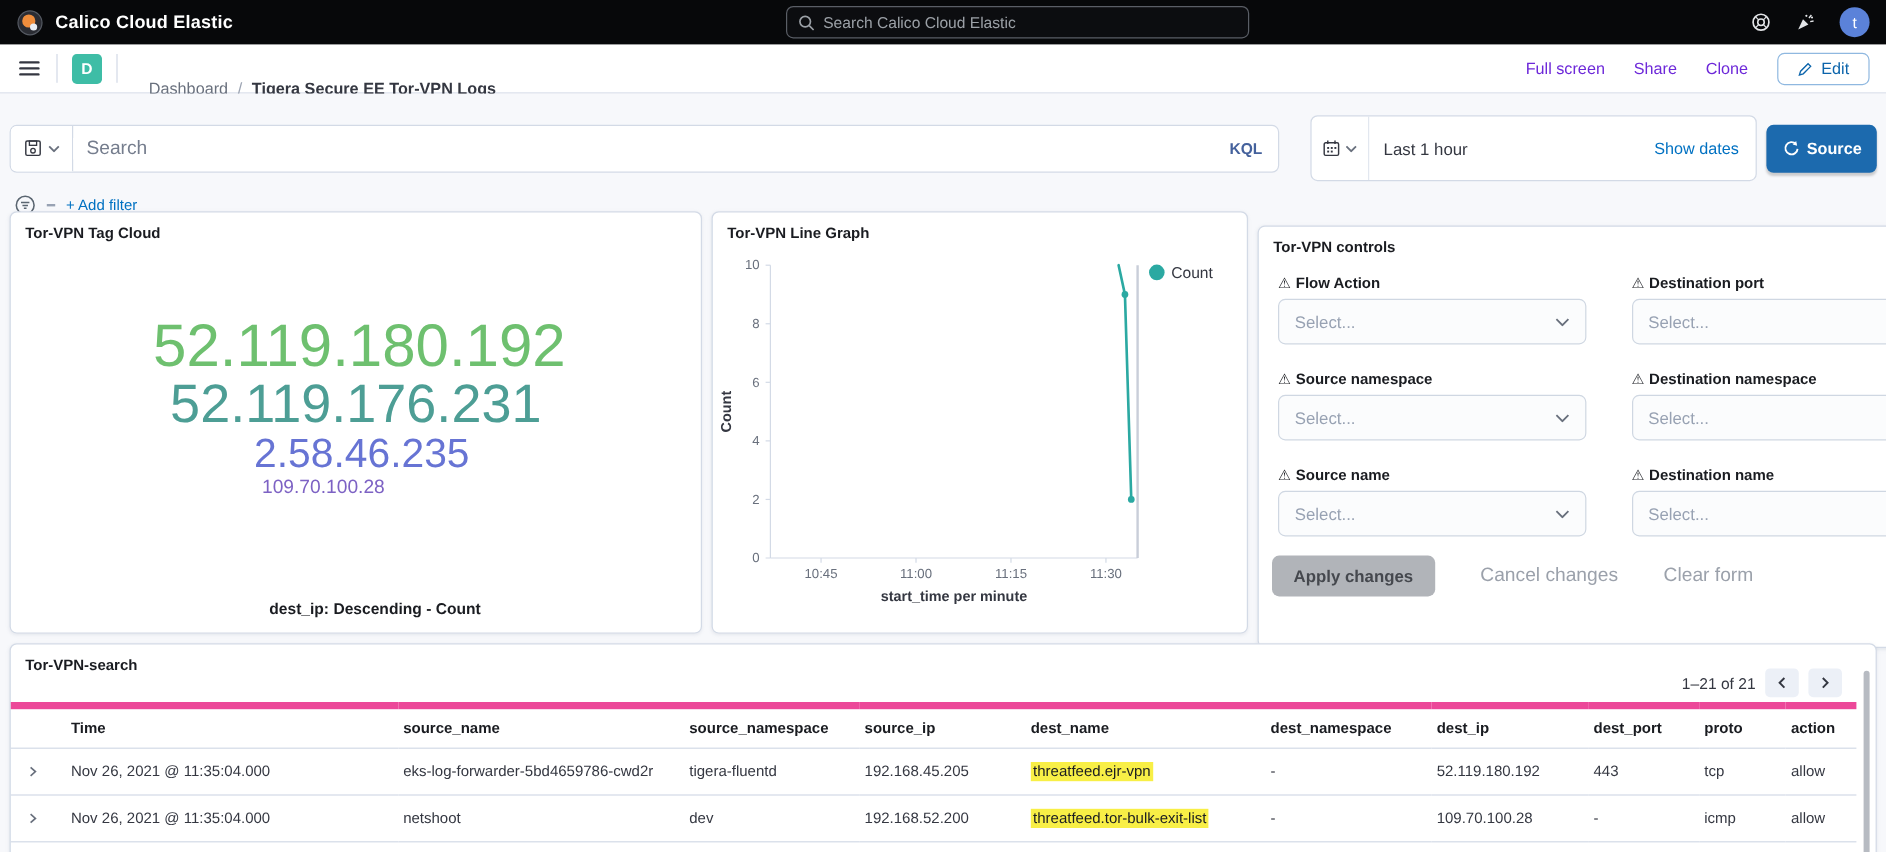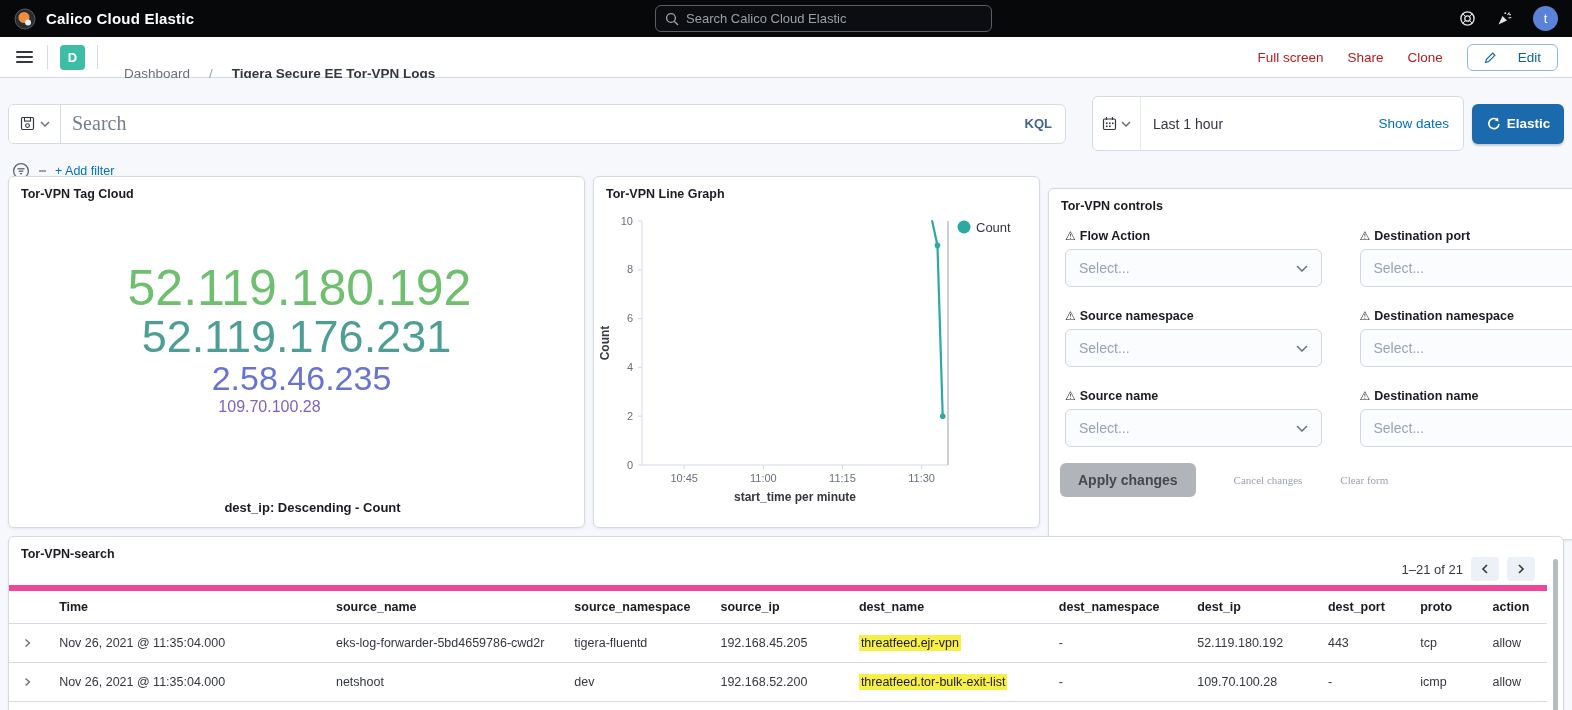--- a/index.html
+++ b/index.html
@@ -2,54 +2,54 @@
 <html><head>
 <meta charset="utf-8">
 <style>
   * { margin:0; padding:0; box-sizing:border-box; }
   html,body { width:1572px; height:710px; overflow:hidden; background:#fff;
     font-family:"Liberation Sans", sans-serif; color:#343741; }
 
   
   .top-bar { position:relative; height:37px; background:#07080a; display:flex; align-items:center; padding:0 14px; }
   .brand { color:#fff; font-size:15px; font-weight:600; margin-left:10px; letter-spacing:.2px; }
-  .topbar-search { position:absolute; left:655px; top:5px; width:337px; height:27px; border:1px solid #5a5e66;
+  .topbar-search { position:absolute; left:655px; top:5px; width:386px; height:27px; border:1px solid #5a5e66;
     border-radius:6px; display:flex; align-items:center; padding:0 9px; gap:7px; background:#0c0d10; }
   .topbar-search input { background:transparent; border:none; outline:none; color:#c7cbd1; font-size:13px; width:100%;
     font-family:"Liberation Sans", sans-serif; }
   .topbar-search input::placeholder { color:#9ba0a6; }
   .top-right { margin-left:auto; display:flex; align-items:center; gap:20px; }
   .avatar { width:25px; height:25px; border-radius:50%; background:#5b82d9; color:#fff; font-size:13px;
     display:flex; align-items:center; justify-content:center; }
 
   
   .nav-bar { height:41px; background:#fff; border-bottom:1px solid #d3dae6; display:flex; align-items:center; padding:0 14px; }
   .hamburger { display:flex; flex-direction:column; gap:3px; cursor:pointer; padding:4px 2px; }
   .hamburger span { width:17px; height:2px; background:#343741; border-radius:1px; }
   .vdiv { width:1px; height:24px; background:#d3dae6; margin:0 12px; }
   .d-badge { width:25px; height:25px; border-radius:4px; background:#3ebda6; color:#fff; font-weight:700; font-size:13px;
     display:flex; align-items:center; justify-content:center; }
-  .breadcrumb { font-size:13.5px; margin-left:14px; display:flex; align-items:center; gap:19px;margin-top:32px; }
+  .breadcrumb { font-size:13.5px; margin-left:14px; display:flex; align-items:center; gap:8px;margin-top:32px; }
   .bc-parent { color:#69707d; }
   .bc-sep { color:#9aa2b1; }
   .bc-current { color:#343741; font-weight:600; }
   .nav-actions { margin-left:auto; display:flex; align-items:center; gap:24px; }
-  .nav-link { color:#b91c1c; font-size:13.5px; cursor:pointer; }
+  .nav-link { color:#6d28d9; font-size:13.5px; cursor:pointer; }
   .edit-btn { border:1px solid #8fb8e0; border-radius:6px; padding:5px 16px; color:#0b64ab; font-size:13.5px;
-    font-weight:500; display:flex; align-items:center; gap:21px; cursor:pointer; background:#fff; }
+    font-weight:500; display:flex; align-items:center; gap:7px; cursor:pointer; background:#fff; }
 
   
   .workspace { position:relative; height:632px; background:#f7f8fb; }
   .query-row { display:flex; align-items:center; padding:18px 8px 0 8px; }
   .search-control { flex:1; height:40px; background:#fff; border:1px solid #d3dae6; border-radius:6px;
     display:flex; align-items:center; overflow:hidden; }
   .prepend { width:52px; height:100%; display:flex; align-items:center; justify-content:center; gap:5px;
     border-right:1px solid #d3dae6; cursor:pointer; background:#fff; }
-  .search-control input { flex:1; border:none; outline:none; font-size:20px; padding:0 11px; color:#0369a1;
-    font-family:Liberation Serif, serif; }
+  .search-control input { flex:1; border:none; outline:none; font-size:16px; padding:0 11px; color:#0369a1;
+    font-family:Liberation Sans, sans-serif; }
   .search-control input::placeholder { color:#757d8d; }
   .kql { padding:0 13px; font-size:13px; font-weight:600; color:#44619c; cursor:pointer; }
   .datepicker { width:372px; height:55px; margin-left:26px; background:#fff; border:1px solid #d3dae6;
     border-radius:6px; display:flex; align-items:center; }
   .dp-addon { width:48px; height:100%; display:flex; align-items:center; justify-content:center; gap:4px;
     border-right:1px solid #e2e7ef; cursor:pointer; }
   .dp-value { flex:1; padding:0 12px; font-size:14px; color:#343741; cursor:pointer; }
   .show-dates { color:#0071c2; font-size:13.5px; padding-right:14px; white-space:nowrap; cursor:pointer; }
   .refresh-btn { margin-left:8px; width:92px; height:40px; background:#1c6aae; border:none; border-radius:6px;
     color:#fff; font-weight:600; font-size:13.5px; display:flex; align-items:center; justify-content:center; gap:7px;
@@ -79,22 +79,22 @@
 
   
   .controls-grid { display:grid; grid-template-columns:1fr 1fr; column-gap:38px; row-gap:22px; padding:16px 22px 0 16px; }
   .ctl-label { font-size:12.5px; font-weight:700; color:#1a1c21; display:flex; align-items:center; gap:4px; margin-bottom:6px; }
   .warn { font-size:12px; font-weight:400; }
   .ctl-select { height:38px; background:#fbfcfd; border:1px solid #cfd7e2; border-radius:6px; display:flex;
     align-items:center; justify-content:space-between; padding:0 13px; color:#98a2b3; font-size:14px; cursor:pointer; }
   .ctl-buttons { display:flex; align-items:center; gap:38px; padding:16px 16px 0 11px; }
   .apply-btn { background:#b1b4b9; color:#45484e; font-weight:600; font-size:14px; padding:9px 18px;
     border:none; border-radius:6px; font-family:"Liberation Sans", sans-serif; }
-  .ghost-btn { background:none; border:none; color:#9ba1ab; font-size:11px; cursor:pointer;
-    font-family:Liberation Serif, serif; }
+  .ghost-btn { background:none; border:none; color:#9ba1ab; font-size:16px; cursor:pointer;
+    font-family:Liberation Sans, sans-serif; }
 
   
   .pagination { position:absolute; top:20px; right:28px; display:flex; align-items:center; gap:8px;
     font-size:13px; color:#343741; }
   .pg-btn { width:28px; height:24px; background:#ecf0f7; border:none; border-radius:4px; display:flex;
     align-items:center; justify-content:center; cursor:pointer; }
   .log-table { width:calc(100% - 16px); border-collapse:collapse; table-layout:fixed; margin-top:24px; }
   .log-table th { border-top:6px solid #ec4899; border-bottom:1px solid #d3dae6; padding:9px 4px;
     font-size:12.5px; font-weight:700; color:#1a1c21; text-align:left; }
   .log-table td { border-bottom:1px solid #d3dae6; padding:12px 4px; font-size:12.5px; color:#343741;
@@ -224,21 +224,21 @@
       <span class="dp-value">Last 1 hour</span>
       <span class="show-dates">Show dates</span>
     </div>
     <button class="refresh-btn">
       <span class="icon">
         <svg width="14" height="14">
             <path d="M11.6 3 A5.1 5.1 0 1 0 13 7" fill="none" stroke="#fff" stroke-width="1.6"></path>
             <polygon points="11.8,0.6 12.6,4.4 8.9,3.4" fill="#fff"></polygon>
           </svg>
       </span>
-      <span>Elastic</span>
+      <span>Source</span>
     </button>
   </div>
 
   <div class="filter-row">
     <span class="icon">
       <svg width="18" height="18">
           <circle cx="9" cy="9" r="7.4" fill="none" stroke="#5a6570" stroke-width="1.3"></circle>
           <line x1="5.5" y1="6.8" x2="12.5" y2="6.8" stroke="#5a6570" stroke-width="1.3"></line>
           <line x1="6.7" y1="9.2" x2="11.3" y2="9.2" stroke="#5a6570" stroke-width="1.3"></line>
           <line x1="7.9" y1="11.6" x2="10.1" y2="11.6" stroke="#5a6570" stroke-width="1.3"></line>

